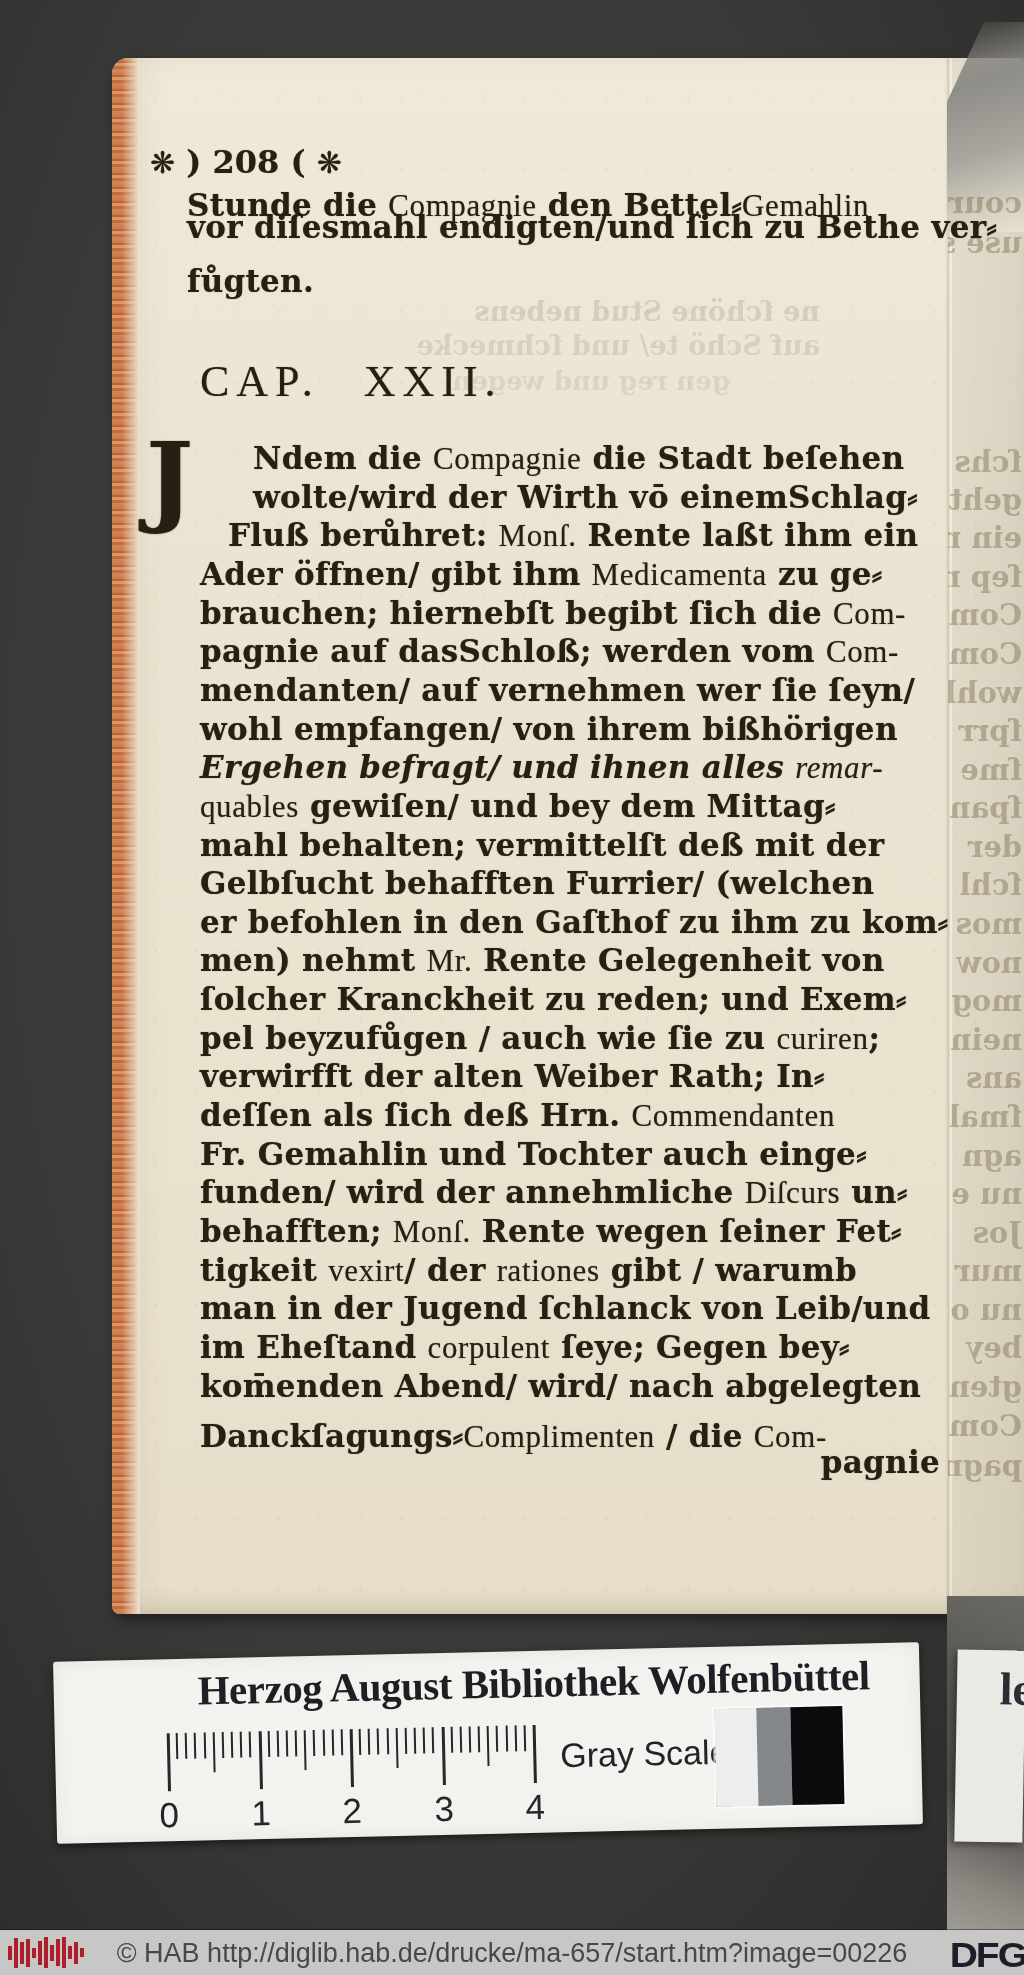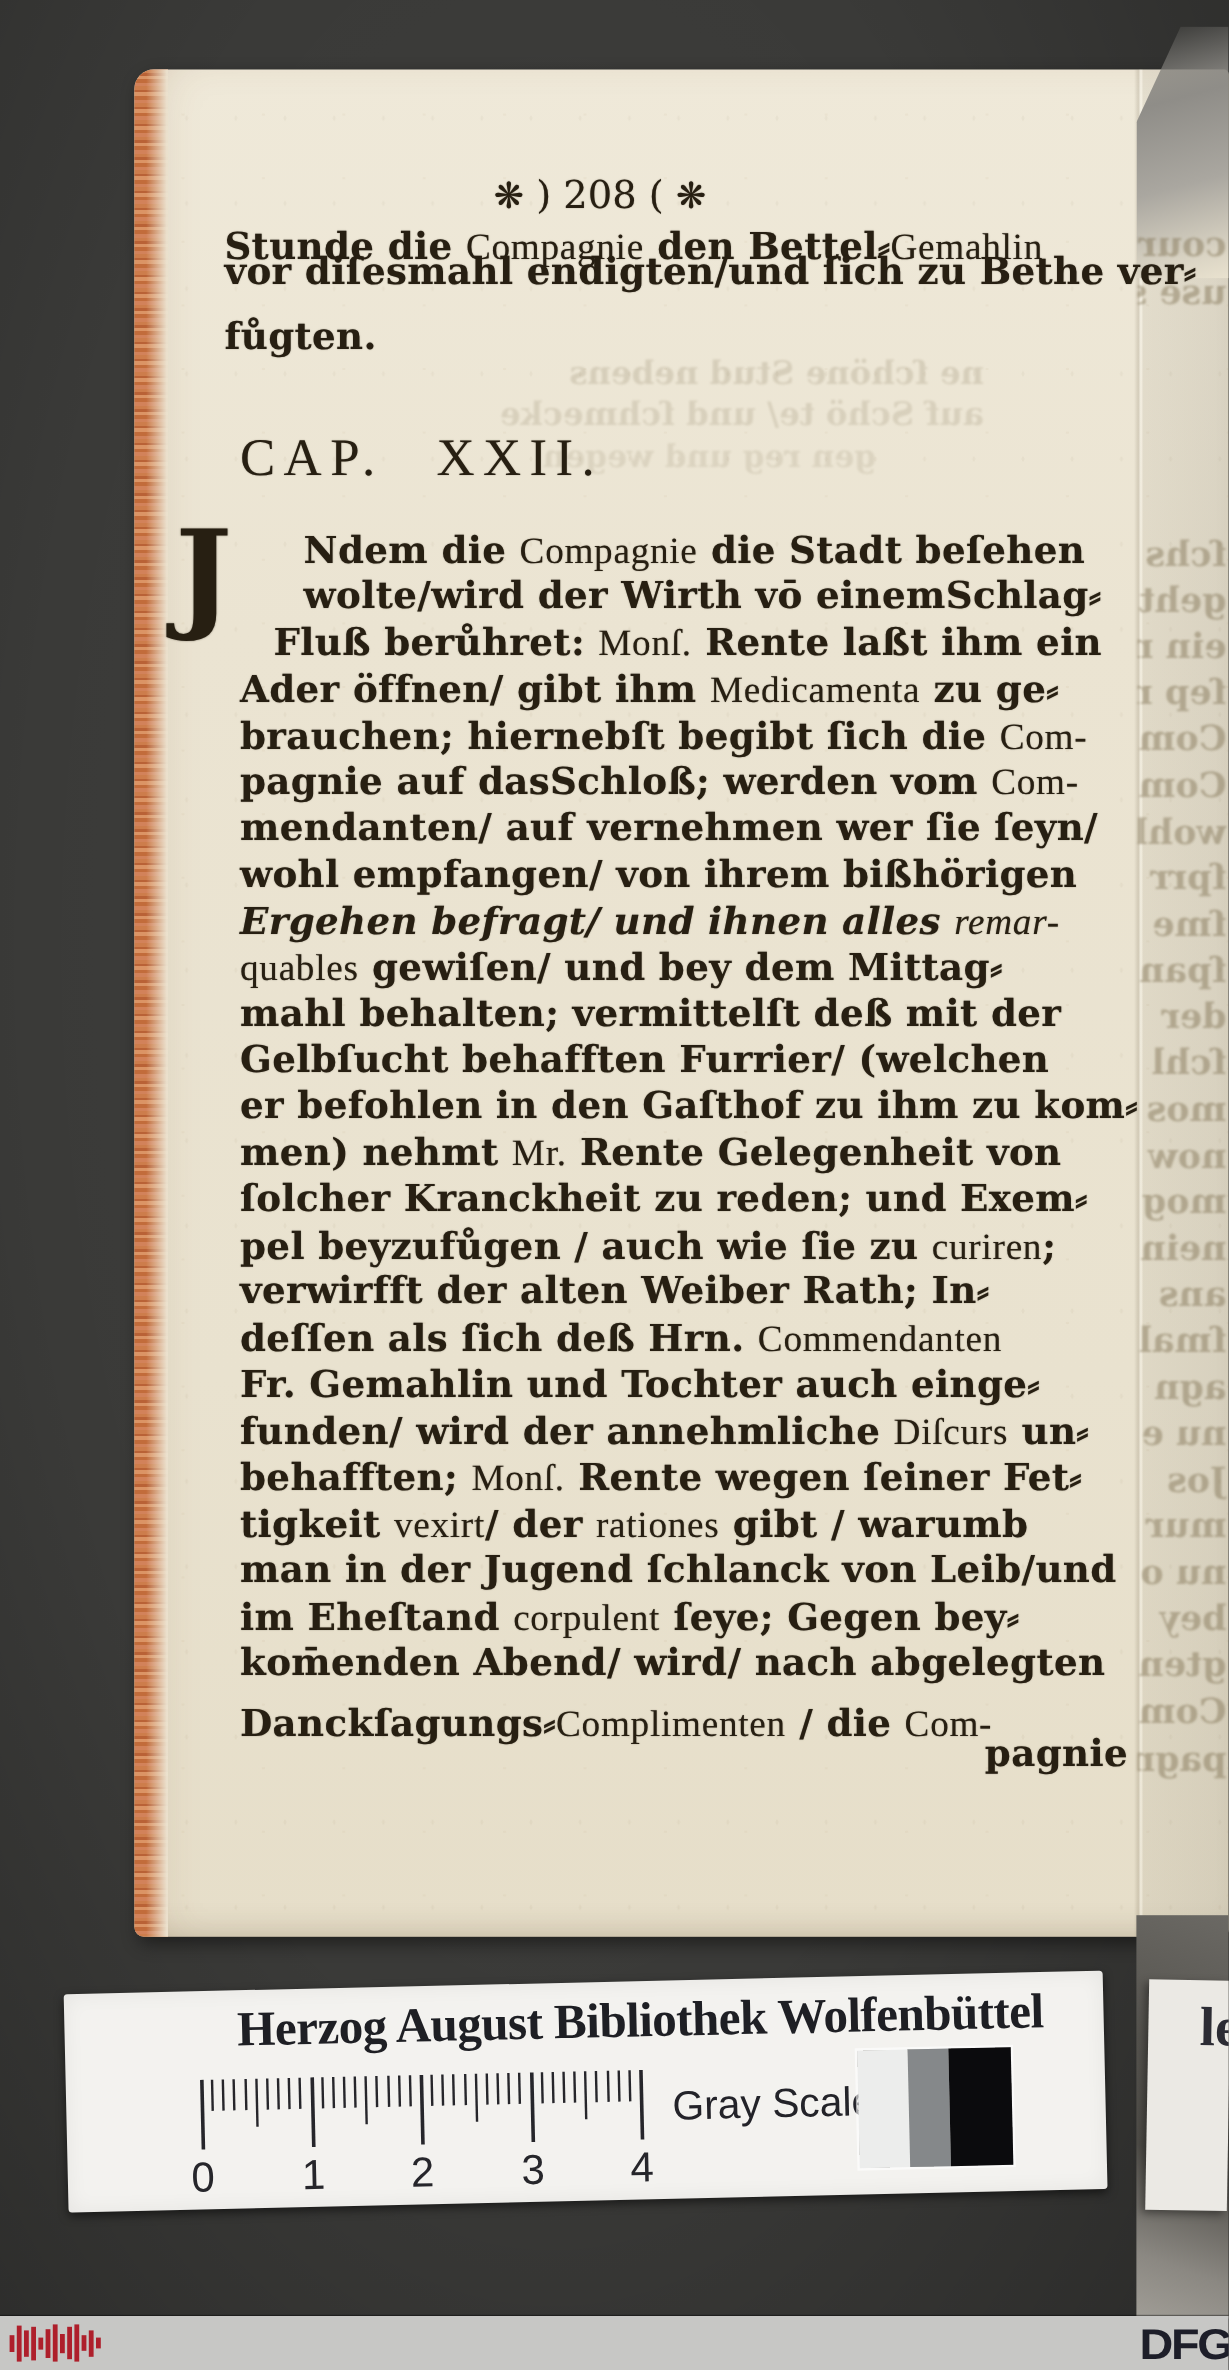--- a/index.html
+++ b/index.html
@@ -33,22 +33,22 @@
         background:linear-gradient(165deg,#38383660 0%,#8f8d88 30%,#aaa7a0 62%,#d8d2c2 88%,#e9e2cf 100%);
         clip-path:polygon(0 38%,48% 0,100% 0,100% 100%,0 100%);}
   .glass-bottom{position:absolute;left:947px;top:1596px;width:77px;height:336px;z-index:3;
         background:linear-gradient(200deg,#6b6964 0%,#55534e 35%,#504e49 60%,#8b8882 85%,#a09d96 100%);}
   
   .ink{color:#271f12;}
   .line{position:absolute;white-space:nowrap;font-size:31px;line-height:1;z-index:4;
         text-shadow:0 0 1px rgba(39,31,18,0.55);}
   .line .f{font-family:"DejaVu Serif","DejaVu Sans",serif;font-weight:700;letter-spacing:0.3px;}
   .line .a{font-family:"Liberation Serif",serif;font-weight:400;letter-spacing:0.6px;}
-  .pagehead{position:absolute;left:150px;top:143px;width:700px;text-align:center;font-size:32px;
-        font-weight:400;z-index:4;font-family:"DejaVu Serif",serif;text-shadow:0 0 1px rgba(39,31,18,0.5);}
+  .pagehead{position:absolute;left:150px;top:143px;width:700px;text-align:left;font-size:32px;
+        font-weight:700;z-index:4;font-family:"DejaVu Serif",serif;text-shadow:0 0 1px rgba(39,31,18,0.5);}
   .pagehead .orn{font-family:"DejaVu Sans",sans-serif;font-size:30px;}
   .chapter{position:absolute;left:200px;top:356px;width:740px;text-align:left;z-index:4;
         font-family:"Liberation Serif",serif;font-size:44px;letter-spacing:7px;word-spacing:26px;
         text-shadow:0 0 1px rgba(39,31,18,0.5);}
   .dropcap{position:absolute;left:146px;top:428px;font-size:100px;line-height:1;font-weight:700;
         font-family:"DejaVu Serif",serif;z-index:4;text-shadow:0 0 1.5px rgba(39,31,18,0.6);}
   .catchword{position:absolute;left:640px;top:1447px;width:300px;text-align:right;z-index:4;}
   
   .ghost{position:absolute;white-space:nowrap;overflow:hidden;z-index:3;
         font-family:"DejaVu Serif",serif;font-weight:700;color:#7e7051;
@@ -248,16 +248,17 @@
         <span style="height: 10px; background: rgb(174, 31, 43);"></span>
         <span style="height: 24px; background: rgb(174, 31, 43);"></span>
         <span style="height: 31px; background: rgb(174, 31, 43);"></span>
         <span style="height: 16px; background: rgb(174, 31, 43);"></span>
         <span style="height: 27px; background: rgb(174, 31, 43);"></span>
         <span style="height: 31px; background: rgb(174, 31, 43);"></span>
         <span style="height: 13px; background: rgb(174, 31, 43);"></span>
         <span style="height: 22px; background: rgb(174, 31, 43);"></span>
         <span style="height: 9px; background: rgb(174, 31, 43);"></span>
       </div>
+    <div class="footer-text">© HAB http://diglib.hab.de/drucke/ma-657/start.htm?image=00226</div>
     <div class="dfg">DFG</div>
   </div>
 
 </div>
 
 </body></html>

